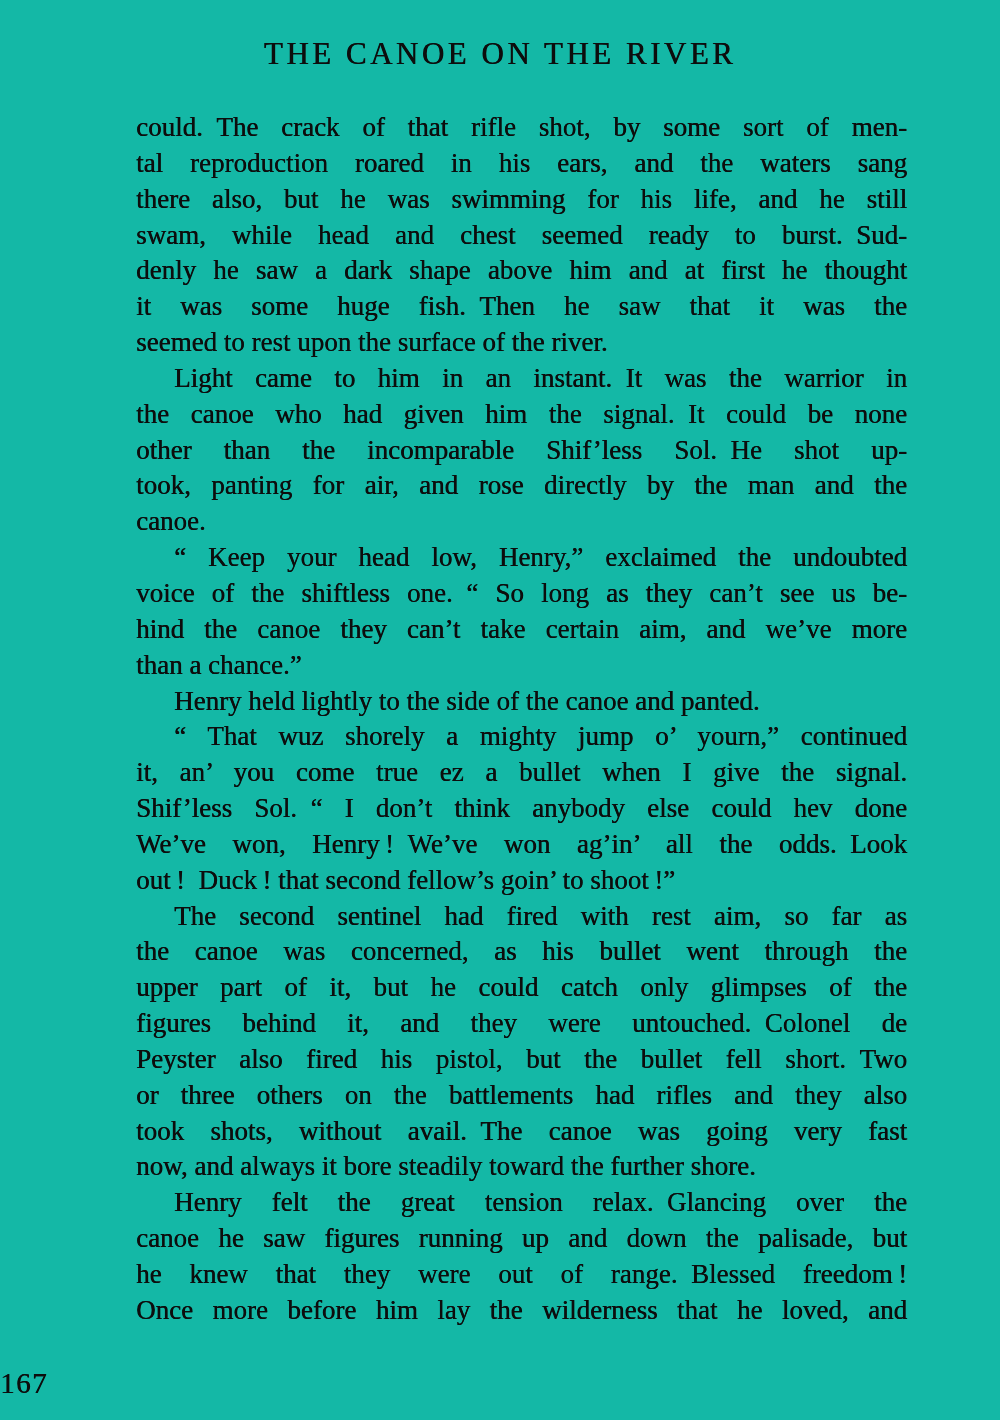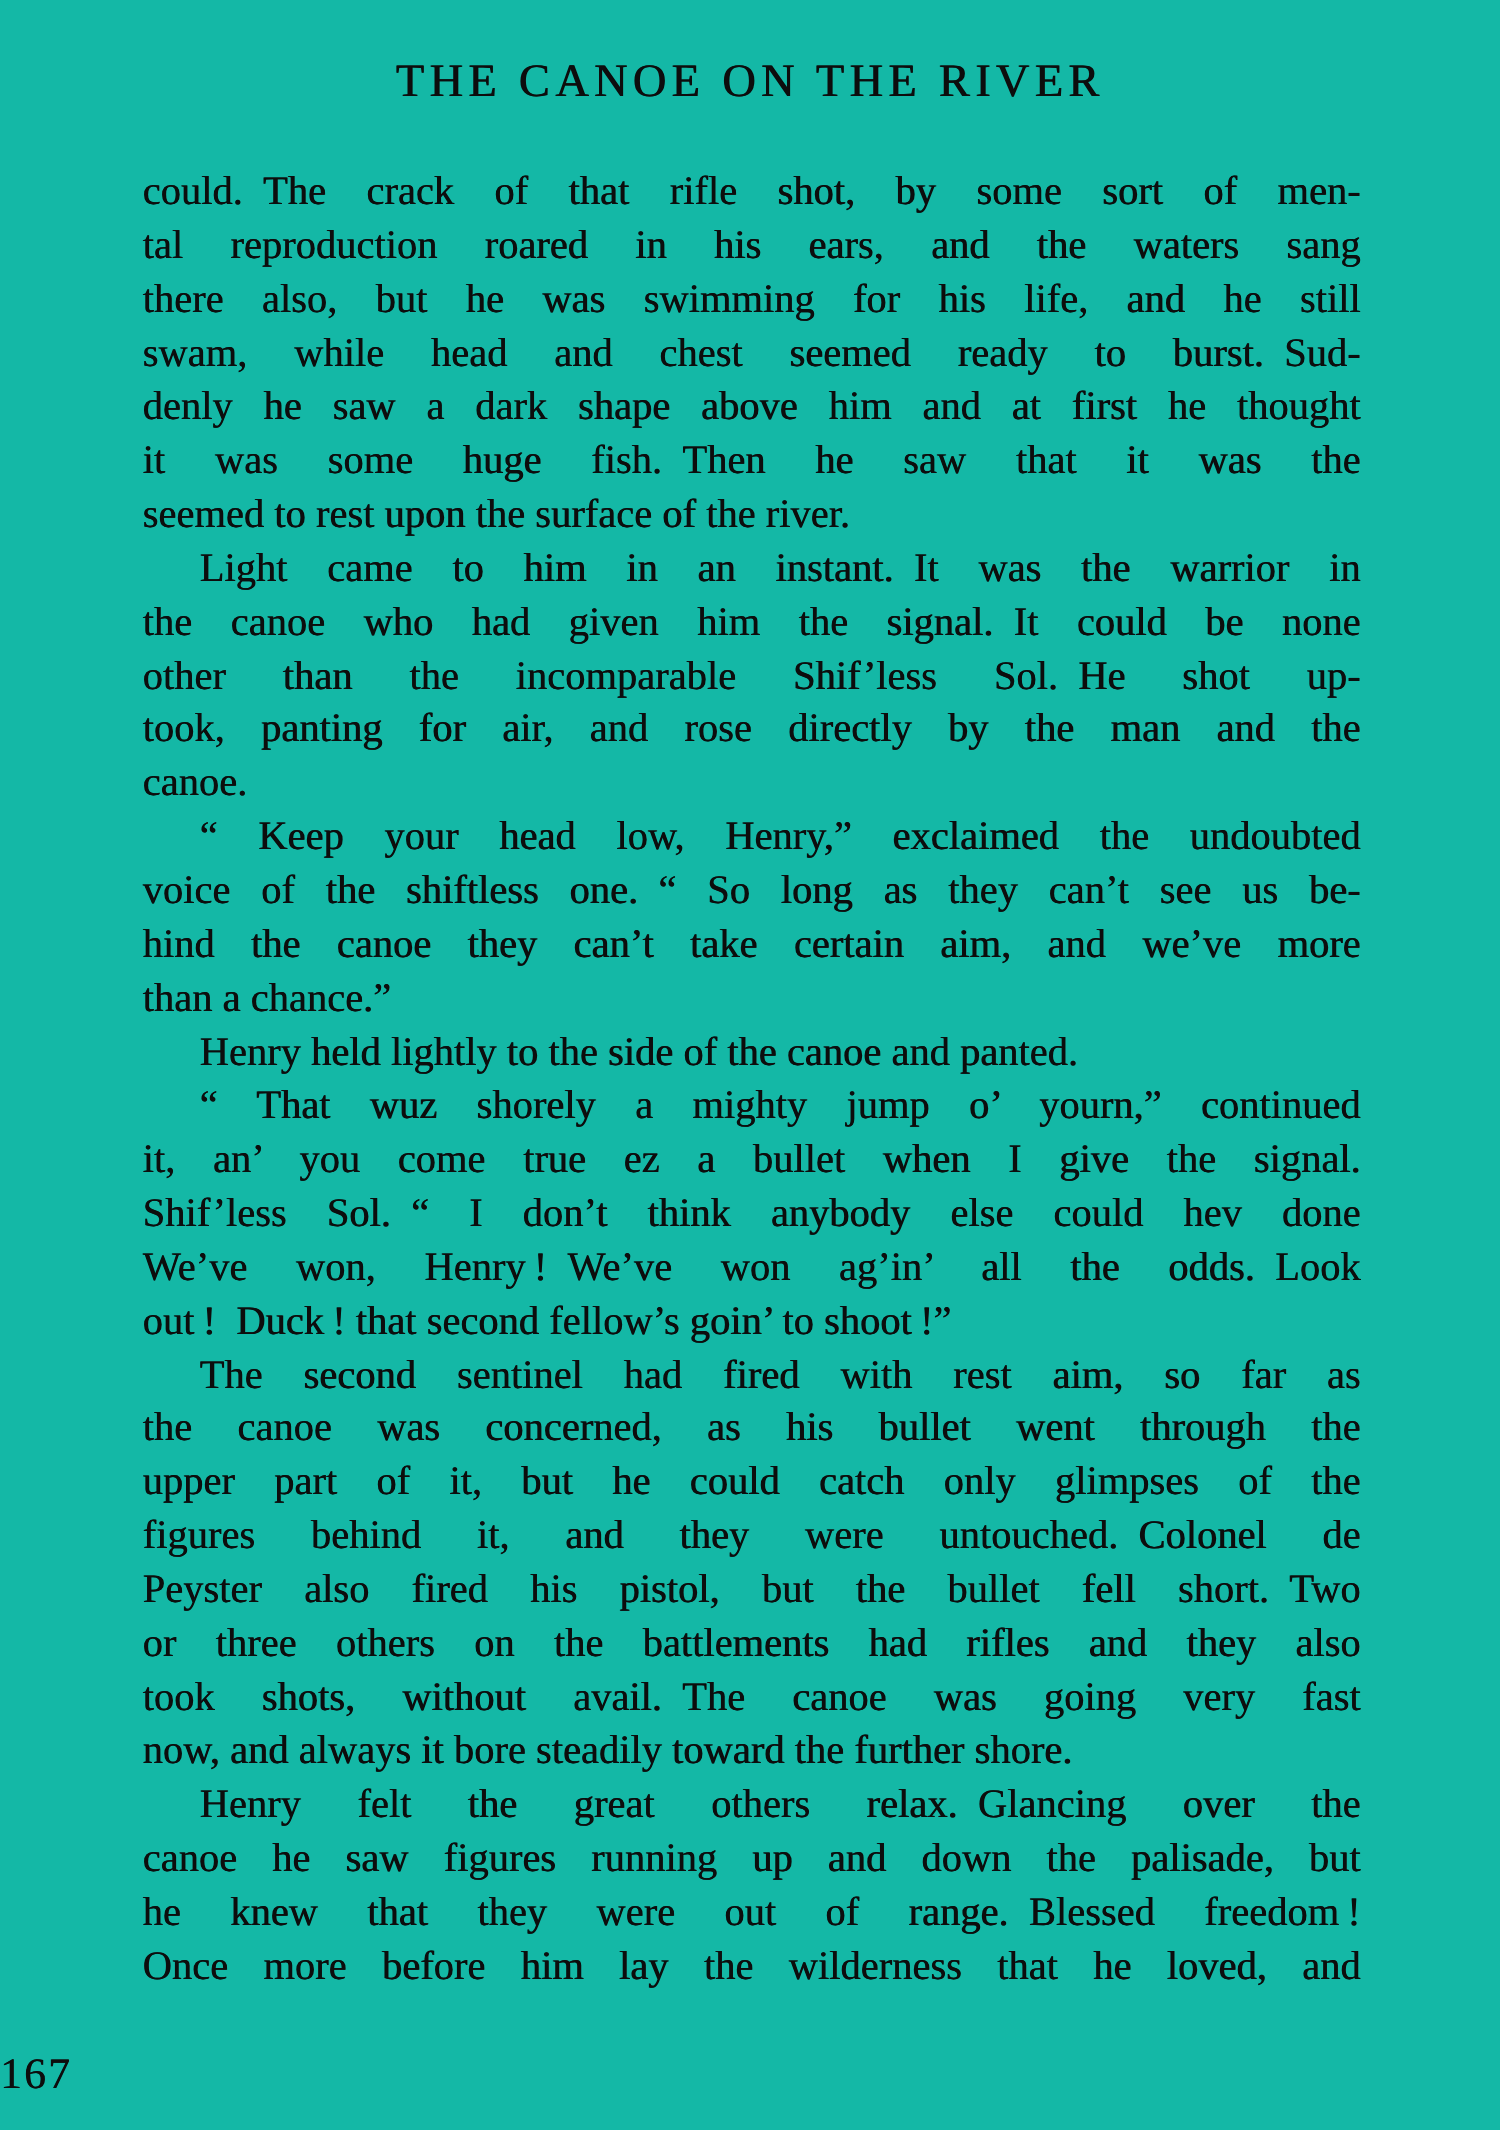--- a/index.html
+++ b/index.html
@@ -36,20 +36,21 @@
     line-height: 35.85px;
     text-shadow: 0.4px 0 currentColor;
   }
   .ln {
     height: 35.85px;
     text-align: justify;
     text-align-last: justify;
     text-justify: inter-word;
     overflow: visible;
     white-space: normal;
+    margin-left: 41px;
   }
   .ln.end {
     text-align-last: left;
   }
   .ln.ind {
     text-indent: 38px;
   }
   .folio {
     position: absolute;
     top: 1367px;
@@ -92,21 +93,21 @@
     <div class="ln">We’ve won, Henry ! We’ve won ag’in’ all the odds. Look</div>
     <div class="ln end">out ! Duck ! that second fellow’s goin’ to shoot !”</div>
     <div class="ln ind">The second sentinel had fired with rest aim, so far as</div>
     <div class="ln">the canoe was concerned, as his bullet went through the</div>
     <div class="ln">upper part of it, but he could catch only glimpses of the</div>
     <div class="ln">figures behind it, and they were untouched. Colonel de</div>
     <div class="ln">Peyster also fired his pistol, but the bullet fell short. Two</div>
     <div class="ln">or three others on the battlements had rifles and they also</div>
     <div class="ln">took shots, without avail. The canoe was going very fast</div>
     <div class="ln end">now, and always it bore steadily toward the further shore.</div>
-    <div class="ln ind">Henry felt the great others relax. Glancing over the</div>
+    <div class="ln ind">Henry felt the great tension relax. Glancing over the</div>
     <div class="ln">canoe he saw figures running up and down the palisade, but</div>
     <div class="ln">he knew that they were out of range. Blessed freedom !</div>
     <div class="ln">Once more before him lay the wilderness that he loved, and</div>
   </div>
 
   <div class="folio">167</div>
 
 </div>
 
 </body></html>

